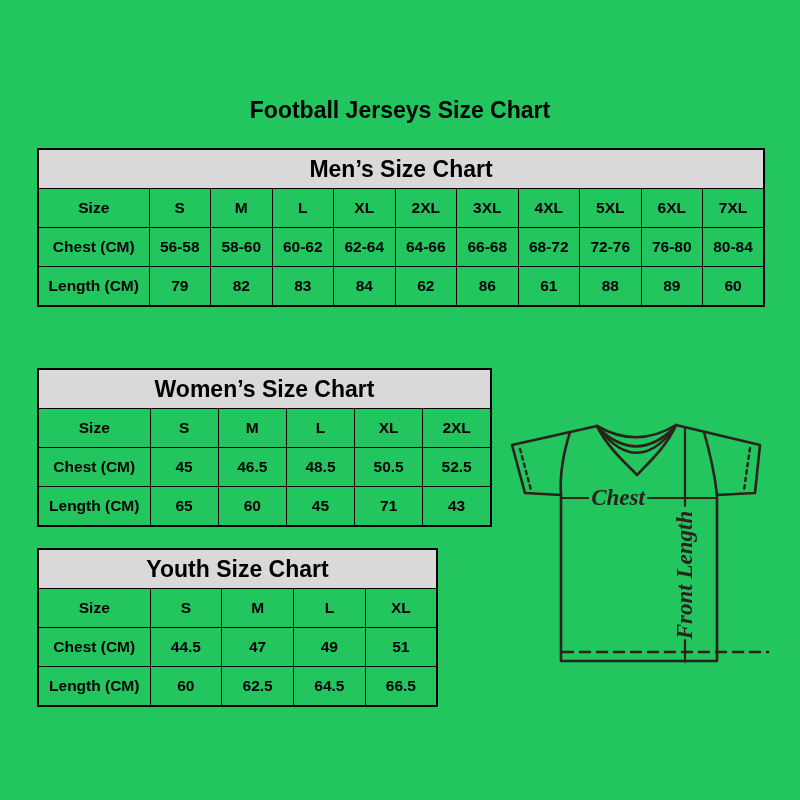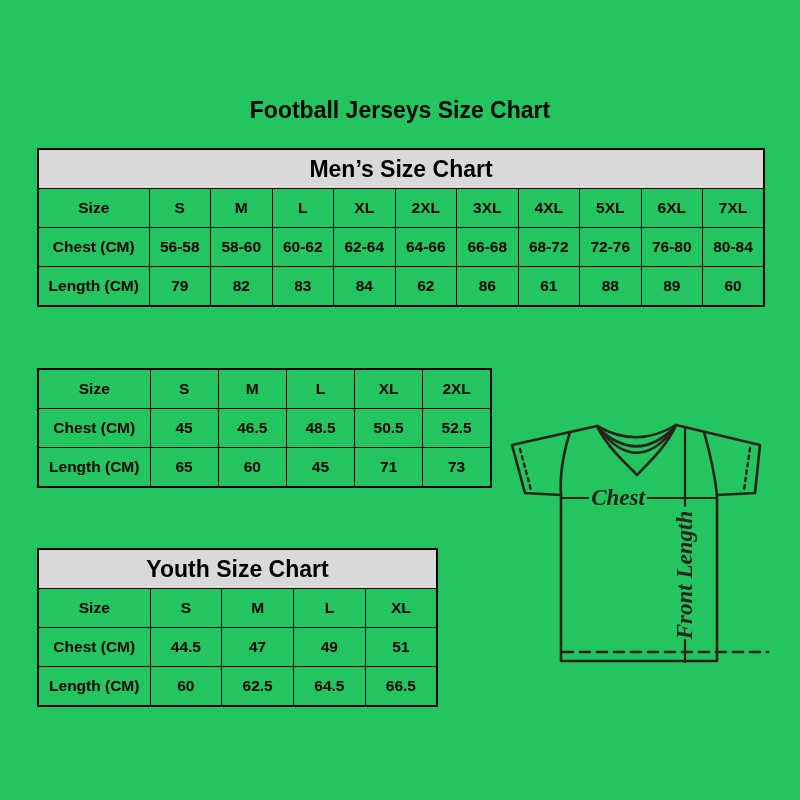--- a/index.html
+++ b/index.html
@@ -129,20 +129,23 @@
   <table class="size-table" id="womens-table">
       <colgroup>
         <col style="width: 112px;">
         <col>
         <col>
         <col>
         <col>
         <col>
       </colgroup>
     <tbody>
+      <tr>
+        <td class="hdr" colspan="6">Women’s Size Chart</td>
+      </tr>
     <tr>
           <td>Size</td>
           <td>S</td>
           <td>M</td>
           <td>L</td>
           <td>XL</td>
           <td>2XL</td>
         </tr>
         <tr>
           <td>Chest (CM)</td>
@@ -151,21 +154,21 @@
           <td>48.5</td>
           <td>50.5</td>
           <td>52.5</td>
         </tr>
         <tr>
           <td>Length (CM)</td>
           <td>65</td>
           <td>60</td>
           <td>45</td>
           <td>71</td>
-          <td>73</td>
+          <td>43</td>
         </tr>
       </tbody>
   </table>
 
   <table class="size-table" id="youth-table">
       <colgroup>
         <col style="width: 112px;">
         <col>
         <col>
         <col>

